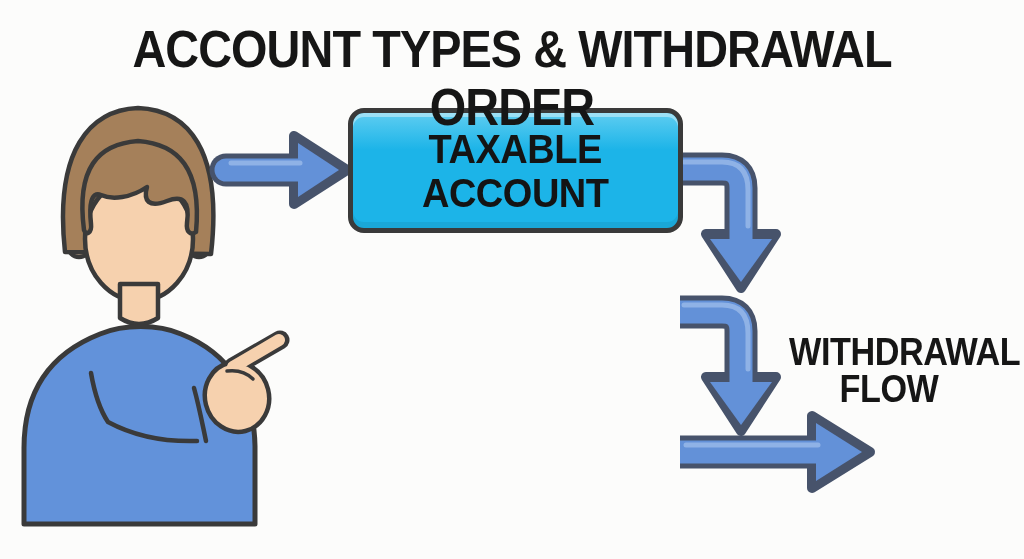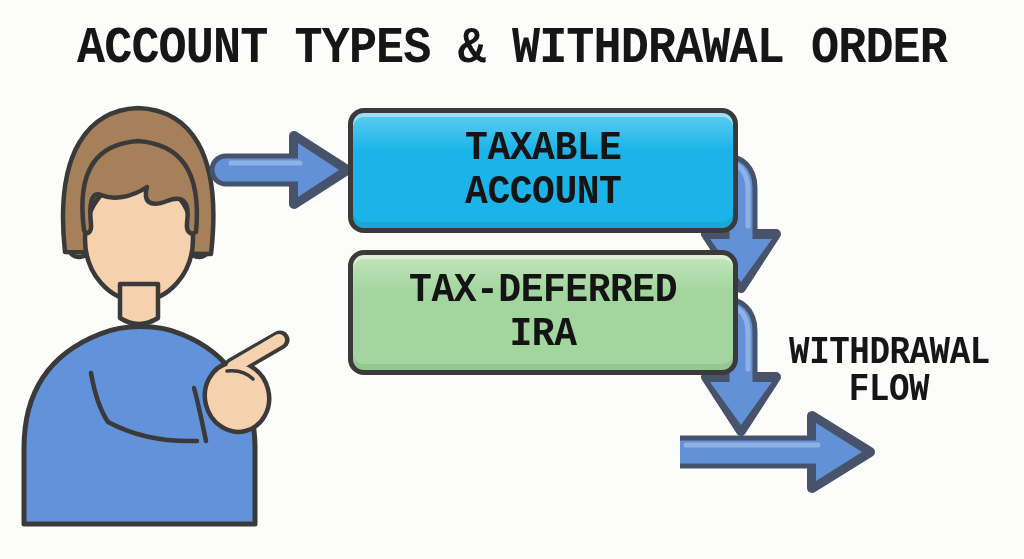--- a/index.html
+++ b/index.html
@@ -2,21 +2,21 @@
 <html style="--background: #fcfcfb; --title-text: #161616; --outline-dark: #3a3a3a; --box-blue: #1cb4e8; --box-blue-light: #5ecdf1; --box-green: #a2d69e; --box-green-light: #c4e5bd; --box-orange: #f7ba6e; --box-orange-light: #f9d096; --arrow-blue: #6391d8; --arrow-blue-light: #8fb2e6; --arrow-outline: #47536b; --skin: #f6d1ae; --hair: #a5805a; --sweater: #6292da;"><head>
 <meta charset="utf-8">
 <style>
   html,body { margin:0; padding:0; }
   .canvas {
     position: relative;
     width: 1024px;
     height: 559px;
     overflow: hidden;
     background: var(--background, #fcfcfb);
-    font-family: Liberation Mono, monospace;
+    font-family: Liberation Sans, sans-serif;
   }
   .title {
     position: absolute;
     left: 0; right: 0; top: 20px;
     margin: 0;
     text-align: center;
     font-weight: 700;
     font-size: 52px;
     line-height: 58px;
     letter-spacing: -1px;
@@ -26,21 +26,21 @@
   }
   .art {
     position: absolute;
     left: 0; top: 0;
     width: 1024px; height: 559px;
     z-index: 1;
   }
   .box {
     position: absolute;
     left: 348px;
-    width: 390px;
+    width: 335px;
     height: 125px;
     box-sizing: border-box;
     border: 5px solid var(--outline-dark, #3a3a3a);
     border-radius: 16px;
     display: flex;
     align-items: center;
     justify-content: center;
     z-index: 2;
   }
   .box-taxable { top: 108px;
@@ -150,26 +150,20 @@
     </g>
   </svg>
 
   <div class="box box-taxable">
     <div class="box-label">
       <span>TAXABLE</span>
       <span>ACCOUNT</span>
     </div>
   </div>
 
-  <div class="box box-deferred">
-    <div class="box-label">
-      <span>TAX-DEFERRED</span>
-      <span>IRA</span>
-    </div>
-  </div>
 
 
   <div class="flow-label">
     <span>WITHDRAWAL</span>
     <span>FLOW</span>
   </div>
 
 </div>
 
 </body></html>

